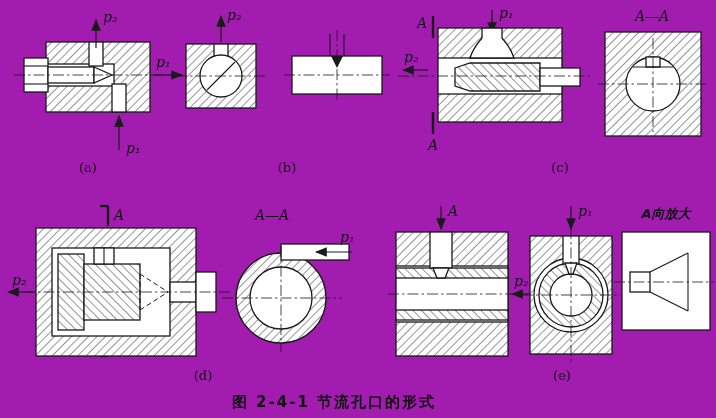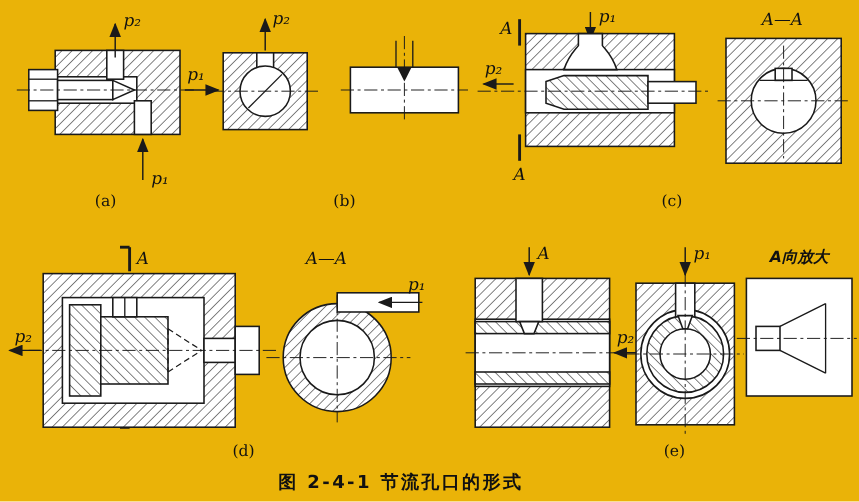--- a/index.html
+++ b/index.html
@@ -1,16 +1,16 @@
 <!DOCTYPE html>
 <html><head>
 <meta charset="utf-8">
 <style>
   html,body { margin:0; padding:0; background:#ffffff; }
-  .page { position:relative; width:716px; height:418px; background:#eab308; overflow:hidden;
+  .page { position:relative; width:716px; height:418px; background:#a21caf; overflow:hidden;
           font-family:"DejaVu Serif", serif; }
   svg { display:block; }
   
   .ol  { fill:#ffffff; stroke:#1a1a1a; stroke-width:1.3; }
   .hs  { stroke:#1a1a1a; stroke-width:1.3; }
   .th  { stroke:#1a1a1a; stroke-width:1.1; fill:none; }
   .tk  { stroke:#1a1a1a; stroke-width:2.4; fill:none; }
   .cl  { stroke:#1a1a1a; stroke-width:0.8; stroke-dasharray:11 3 2.5 3; fill:none; }
   .dsh { stroke:#1a1a1a; stroke-width:1; stroke-dasharray:5 3; fill:none; }
   .arr { stroke:#1a1a1a; stroke-width:1.2; fill:none; }

